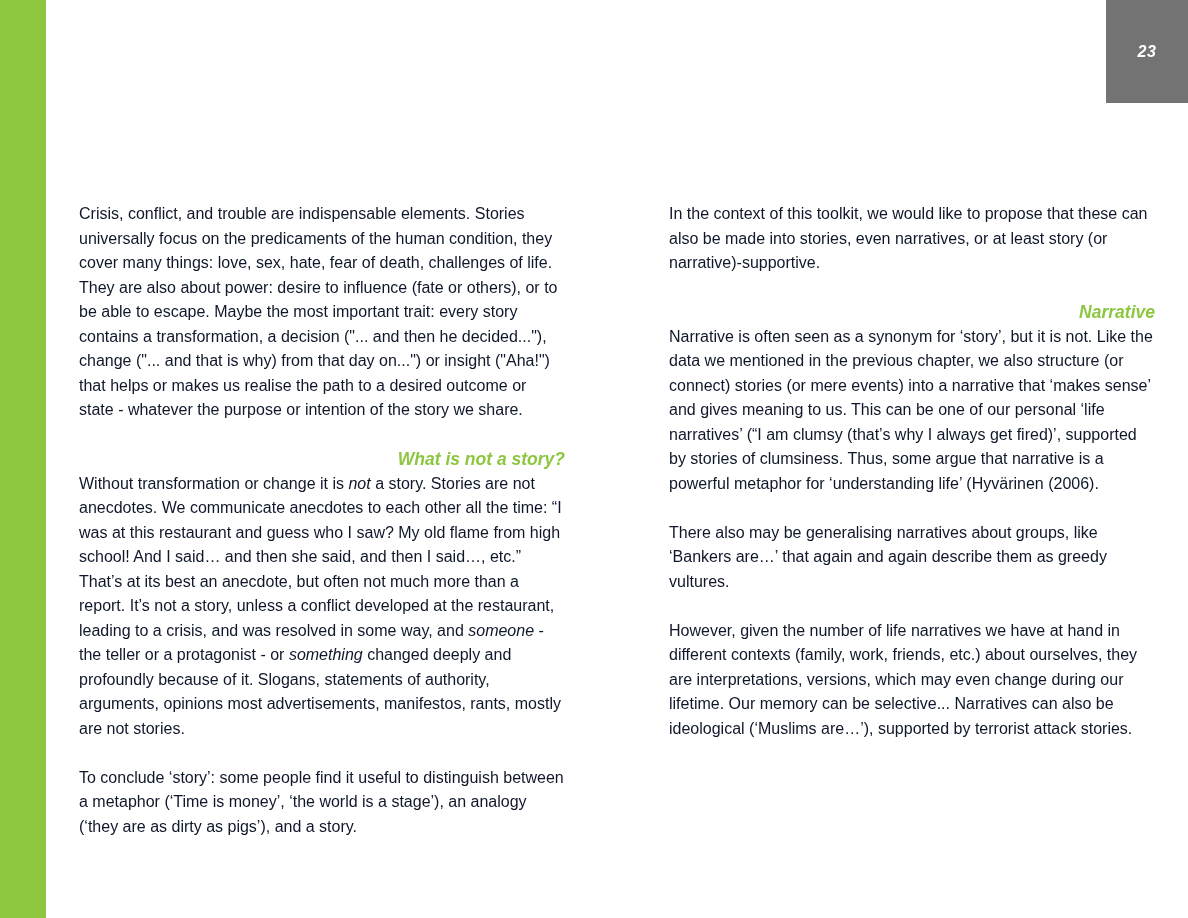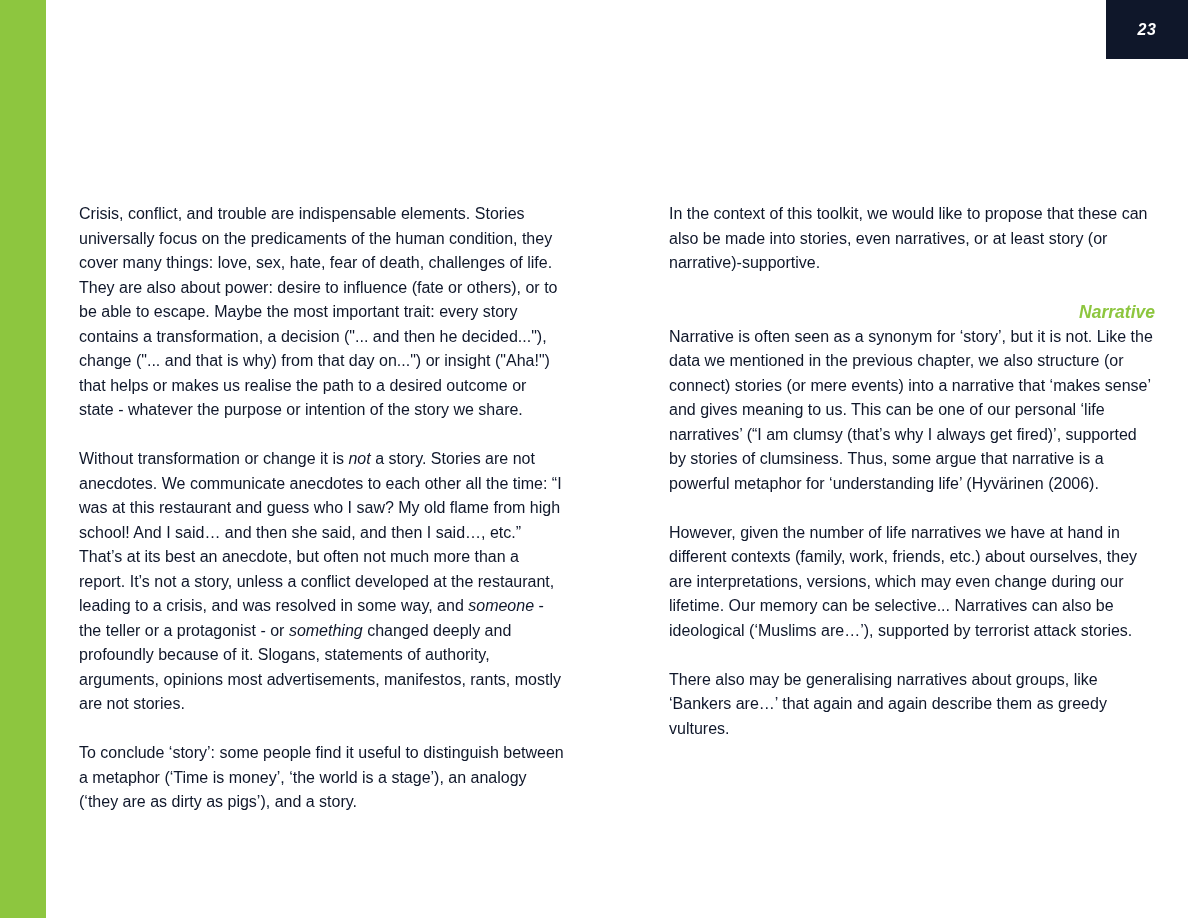--- a/index.html
+++ b/index.html
@@ -20,22 +20,22 @@
     top: 0;
     width: 46px;
     height: 918px;
     background: #8dc63f;
   }
   .page-tab {
     position: absolute;
     left: 1106px;
     top: 0;
     width: 82px;
-    height: 59px;
-    background: #0f172a;
+    height: 103px;
+    background: #737373;
     display: flex;
     align-items: center;
     justify-content: center;
   }
   .page-tab .page-number {
     color: #ffffff;
     font-size: 16px;
     font-weight: bold;
     font-style: italic;
     letter-spacing: 0.5px;
@@ -70,23 +70,24 @@
 
 <div class="accent-bar"></div>
 
 <div class="page-tab">
   <span class="page-number">23</span>
 </div>
 
 <main>
   <div class="col col-left">
       <p class="body-paragraph"><span>Crisis, conflict, and trouble are indispensable elements. Stories universally focus on the predicaments of the human condition, they cover many things: love, sex, hate, fear of death, challenges of life. They are also about power: desire to influence (fate or others), or to be able to escape. Maybe the most important trait: every story contains a transformation, a decision ("... and then he decided..."), change ("... and that is why) from that day on...") or insight ("Aha!") that helps or makes us realise the path to a desired outcome or state - whatever the purpose or intention of the story we share.</span></p>
+      <h3 class="section-heading">What is not a story?</h3>
       <p class="body-paragraph"><span>Without transformation or change it is </span><em>not</em><span> a story. Stories are not anecdotes. We communicate anecdotes to each other all the time: “I was at this restaurant and guess who I saw? My old flame from high school! And I said… and then she said, and then I said…, etc.” That’s at its best an anecdote, but often not much more than a report. It’s not a story, unless a conflict developed at the restaurant, leading to a crisis, and was resolved in some way, and </span><em>someone</em><span> - the teller or a protagonist - or </span><em>something</em><span> changed deeply and profoundly because of it. Slogans, statements of authority, arguments, opinions most advertisements, manifestos, rants, mostly are not stories.</span></p>
       <p class="body-paragraph"><span>To conclude ‘story’: some people find it useful to distinguish between a metaphor (‘Time is money’, ‘the world is a stage’), an analogy (‘they are as dirty as pigs’), and a story.</span></p>
     </div>
   <div class="col col-right">
       <p class="body-paragraph"><span>In the context of this toolkit, we would like to propose that these can also be made into stories, even narratives, or at least story (or narrative)-supportive.</span></p>
       <h3 class="section-heading">Narrative</h3>
       <p class="body-paragraph"><span>Narrative is often seen as a synonym for ‘story’, but it is not. Like the data we mentioned in the previous chapter, we also structure (or connect) stories (or mere events) into a narrative that ‘makes sense’ and gives meaning to us. This can be one of our personal ‘life narratives’ (“I am clumsy (that’s why I always get fired)’, supported by stories of clumsiness. Thus, some argue that narrative is a powerful metaphor for ‘understanding life’ (Hyvärinen (2006).</span></p>
+      <p class="body-paragraph"><span>There also may be generalising narratives about groups, like ‘Bankers are…’ that again and again describe them as greedy vultures.</span></p>
       <p class="body-paragraph"><span>However, given the number of life narratives we have at hand in different contexts (family, work, friends, etc.) about ourselves, they are interpretations, versions, which may even change during our lifetime. Our memory can be selective... Narratives can also be ideological (‘Muslims are…’), supported by terrorist attack stories.</span></p>
-      <p class="body-paragraph"><span>There also may be generalising narratives about groups, like ‘Bankers are…’ that again and again describe them as greedy vultures.</span></p>
     </div>
 </main>
 
 </body></html>

